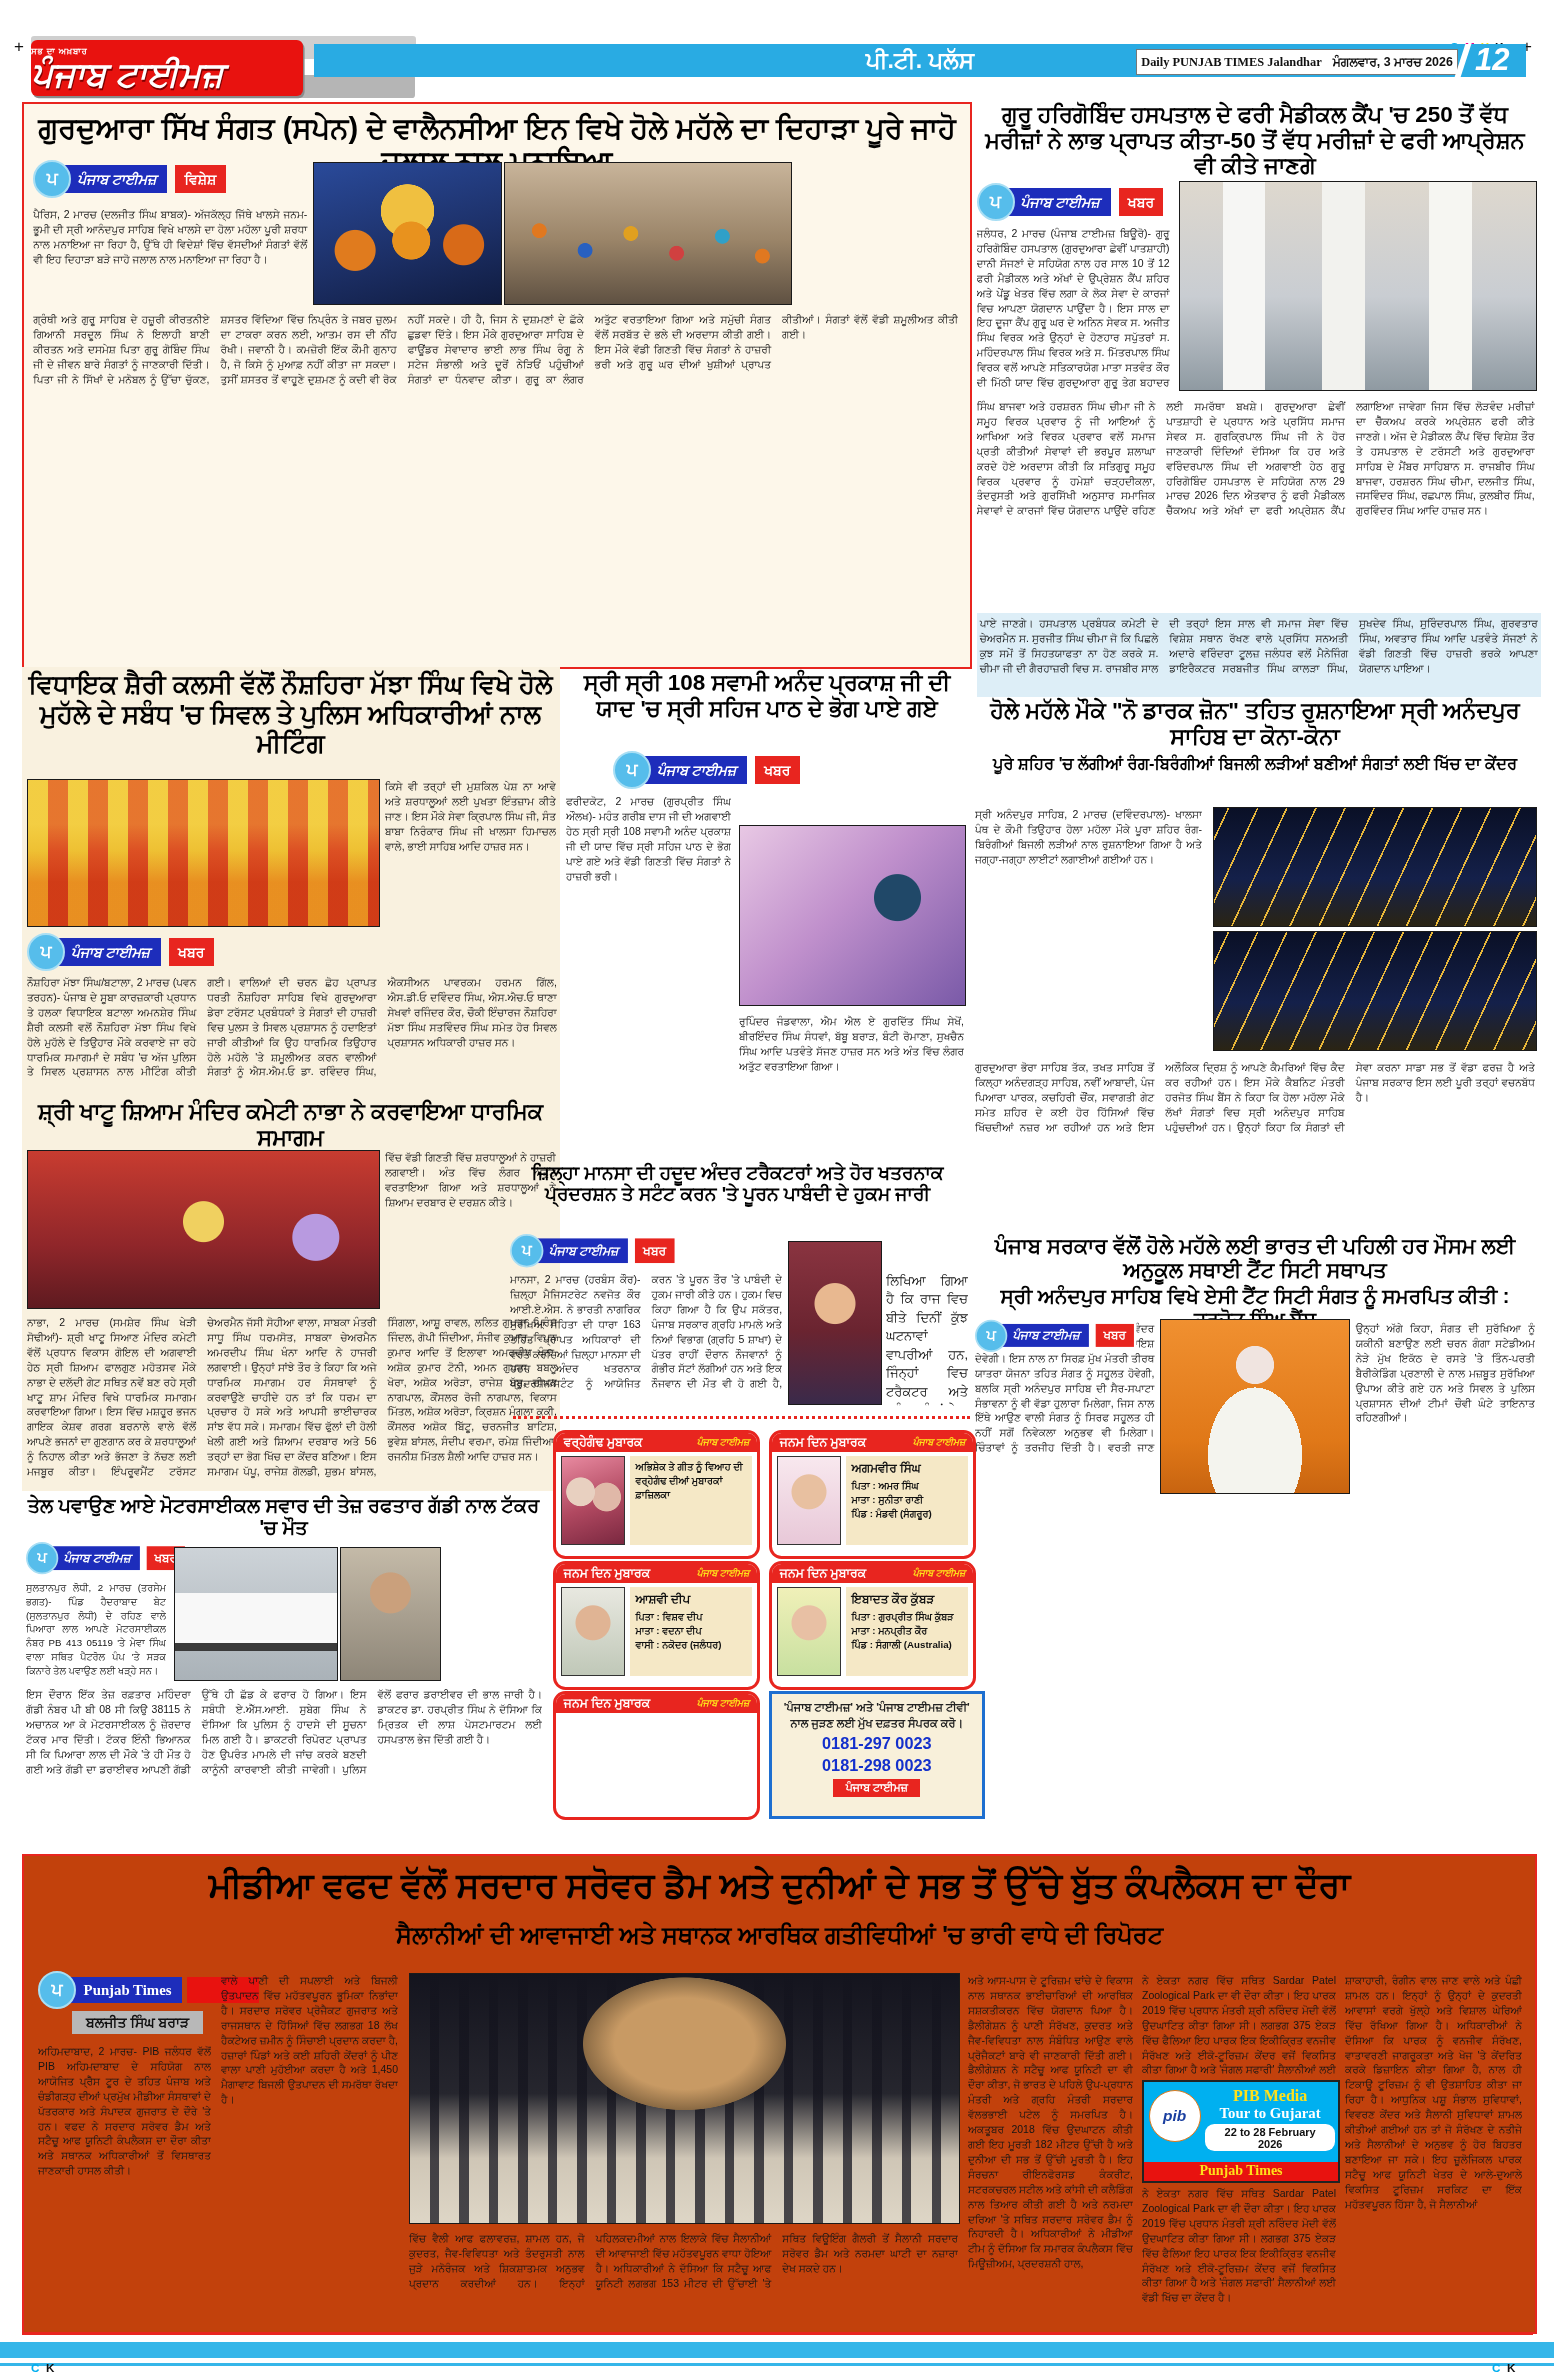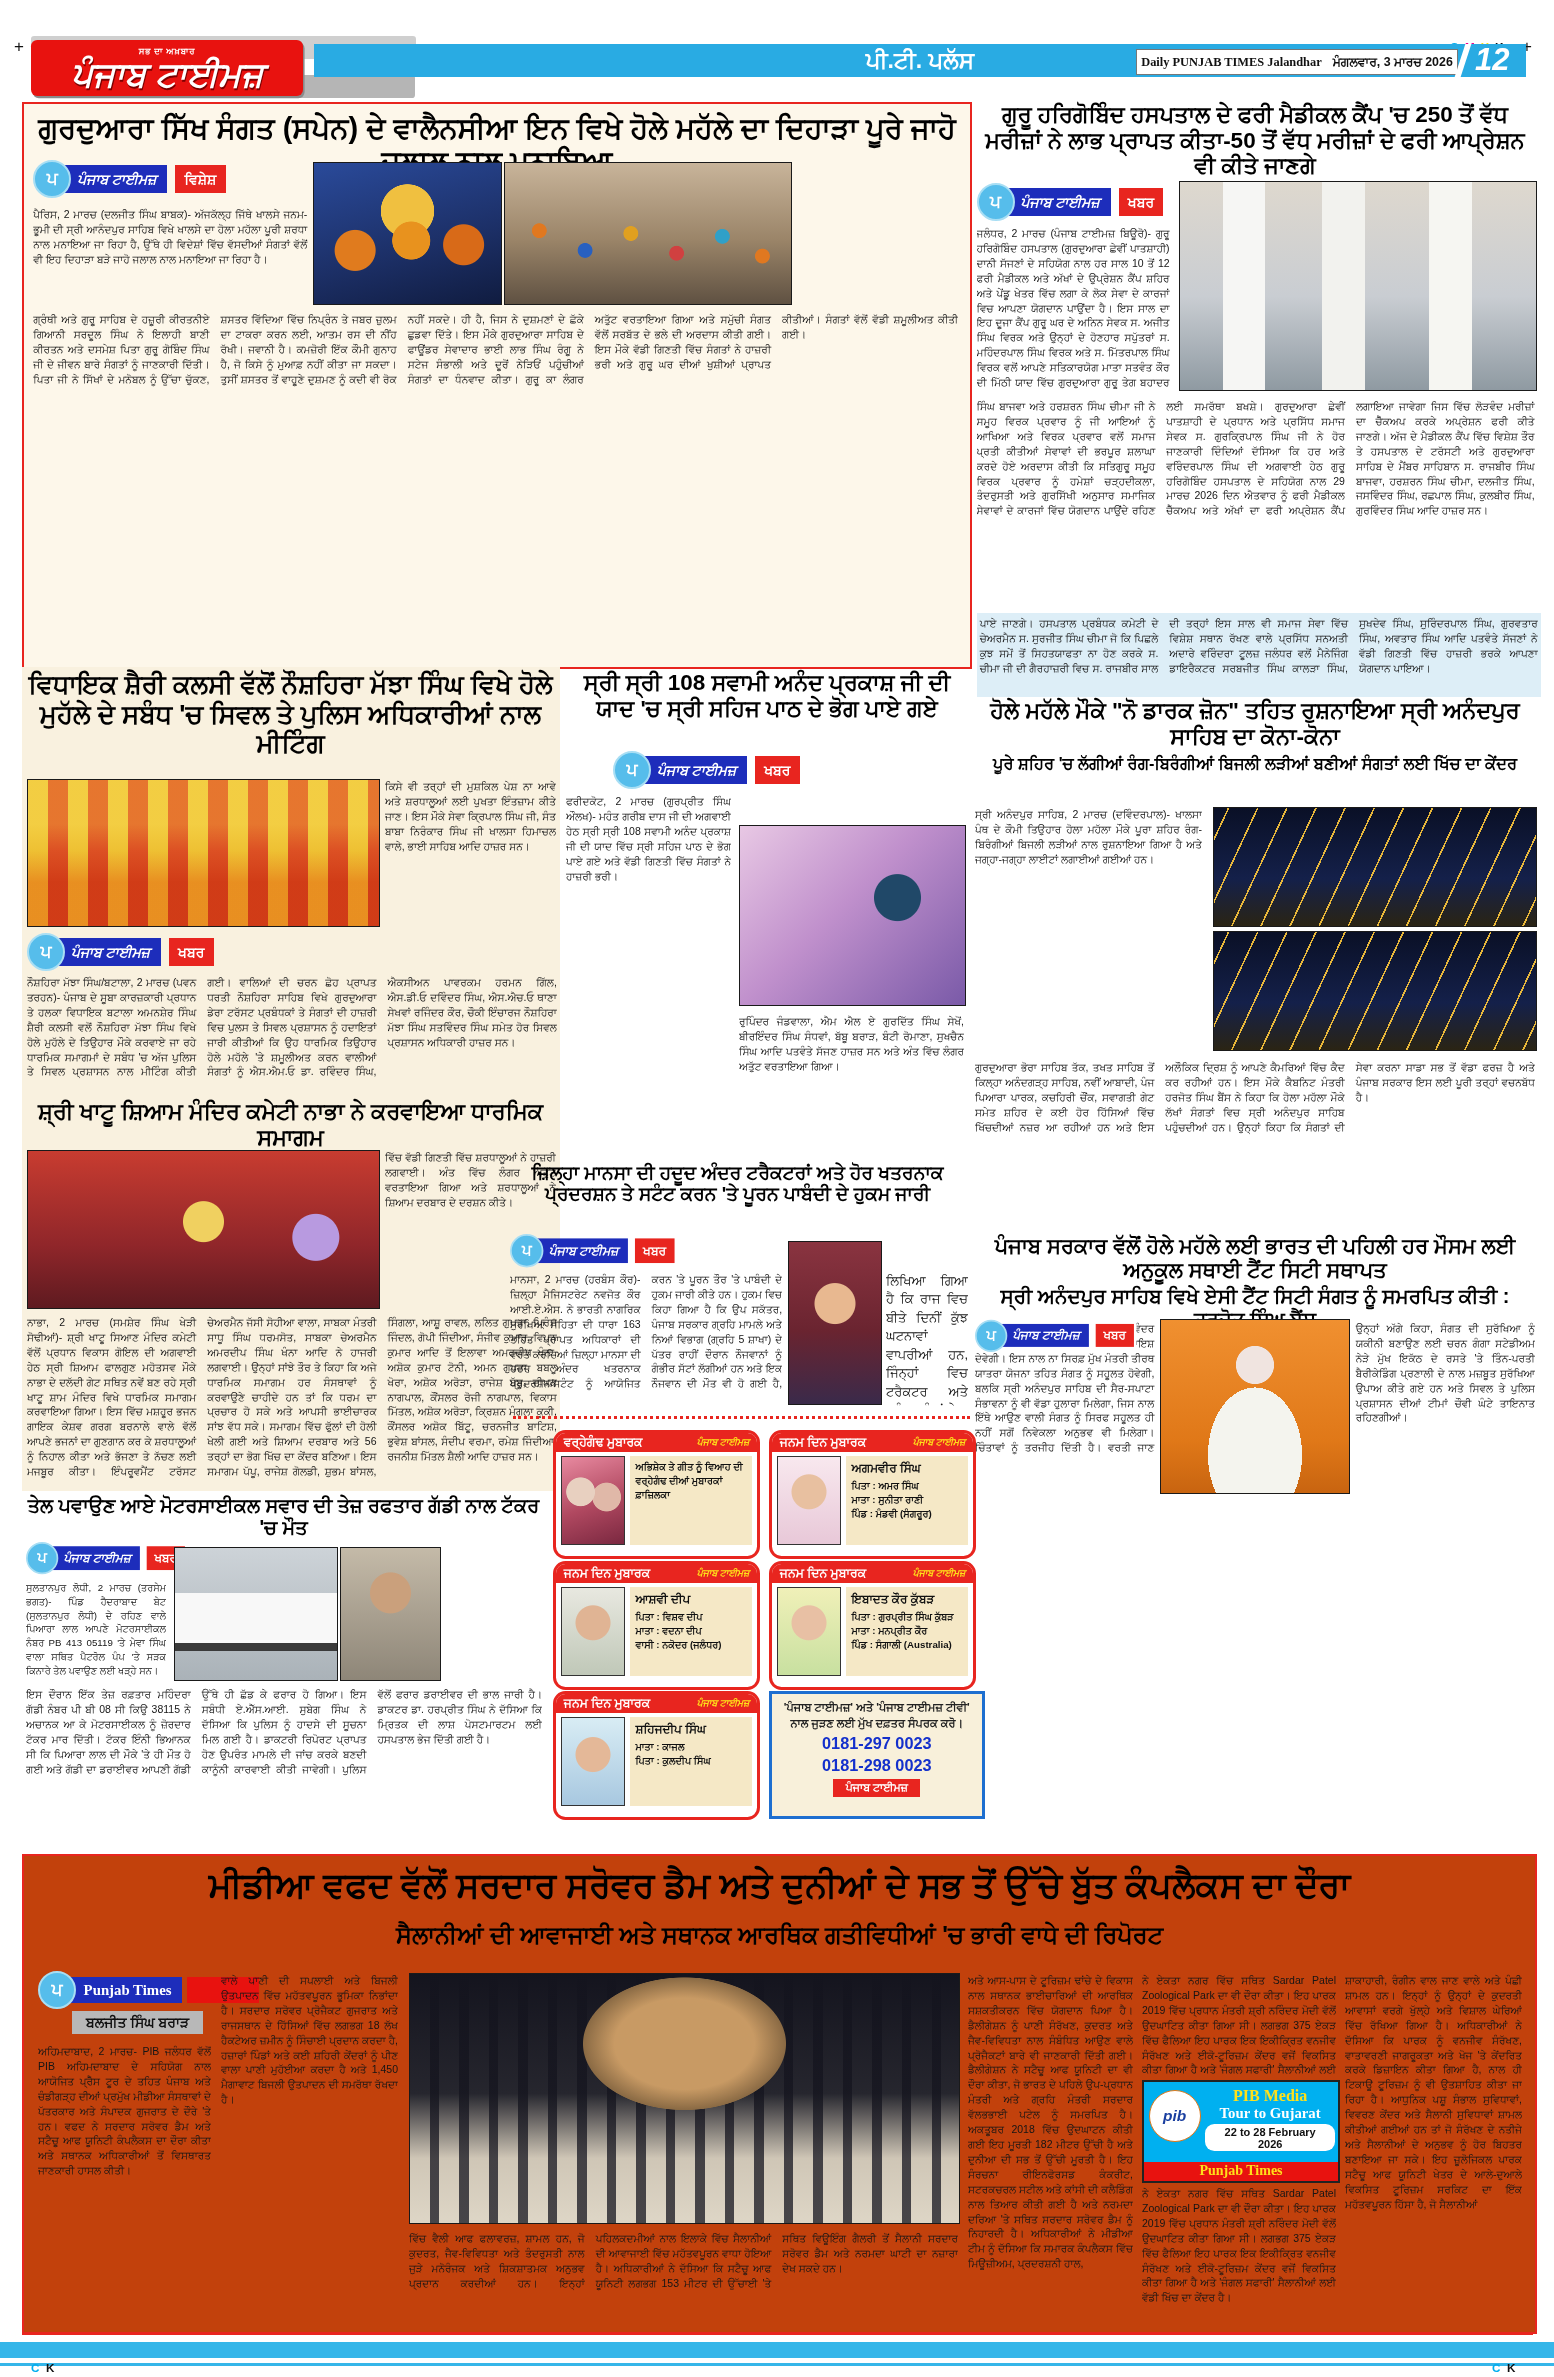--- a/index.html
+++ b/index.html
@@ -11,21 +11,21 @@
   .c2{column-count:2}.c3{column-count:3}.c5{column-count:5}
   .txt{text-align:justify;font-size:10.5px;line-height:1.42;color:#151515;font-weight:500;}
   
   .mark{font-size:11.7px;font-weight:700;letter-spacing:1.6px;}
   .mc{color:#00aeef}.mm{color:#ec008c}.my{color:#f7e017}.mk{color:#111}
   .cross{color:#111;font-size:17px;font-weight:400}
   
   .gray1{background:#b5b5b5;border-radius:3.1px}
   .gray2{background:#cfcfcf;border-radius:3.1px}
   .mast{background:#e8120f;border-radius:6.2px;box-shadow:1.6px 2.3px 0 #8a8a8a;
-        display:flex;flex-direction:column;align-items:center;justify-content:center;color:#fff;}
+        display:flex;flex-direction:column;align-items:flex-start;justify-content:center;color:#fff;}
   .mast .tag{font-size:8.5px;font-weight:700;letter-spacing:0.8px;}
   .mast .nm{font-size:34px;font-weight:800;font-style:italic;text-shadow:0.8px 1.6px 0 #7a0000;line-height:1.0;}
   .bluebar{background:#29abe3;}
   .ptplus{color:#fff;font-weight:800;font-size:23px;text-align:center;}
   .edbox{background:#fff;border:0.8px solid #777;display:flex;align-items:center;justify-content:center;gap:11px;}
   .edbox .en{font-family:"Liberation Serif","DejaVu Serif",serif;font-weight:700;font-size:12.4px;}
   .edbox .dt{font-weight:700;font-size:12.4px;}
   .pgnum{color:#fff;font-weight:800;font-size:31px;font-style:italic;}
   
   .badge{display:flex;align-items:center;}
@@ -315,28 +315,20 @@
         <div>ਮਾਤਾ : ਮਨਪ੍ਰੀਤ ਕੌਰ</div>
         <div>ਪਿੰਡ : ਸੰਗਾਲੀ (Australia)</div>
         </div>
     </div>
   </div>
   <div class="abs bbox" style="left:553px;top:1691px;width:201px;height:123px">
     <div class="bhead">
         <span>ਜਨਮ ਦਿਨ ਮੁਬਾਰਕ</span>
         <span class="bbrand">ਪੰਜਾਬ ਟਾਈਮਜ਼</span>
       </div>
-    <div class="bbody">
-      <div class="bphoto ph-kid4"></div>
-      <div class="binfo">
-          <div class="bname">ਸ਼ਹਿਜਦੀਪ ਸਿੰਘ</div>
-        <div>ਮਾਤਾ : ਕਾਜਲ</div>
-        <div>ਪਿਤਾ : ਕੁਲਦੀਪ ਸਿੰਘ</div>
-        </div>
-    </div>
   </div>
   <div class="abs contactbox" style="left:769px;top:1691px;width:194px;height:110px">
     <div class="cl">'ਪੰਜਾਬ ਟਾਈਮਜ਼' ਅਤੇ 'ਪੰਜਾਬ ਟਾਈਮਜ਼ ਟੀਵੀ' ਨਾਲ ਜੁੜਣ ਲਈ ਮੁੱਖ ਦਫ਼ਤਰ ਸੰਪਰਕ ਕਰੋ।</div>
     <div class="cp">0181-297 0023</div>
     <div class="cp">0181-298 0023</div>
     <div class="chip">ਪੰਜਾਬ ਟਾਈਮਜ਼</div>
   </div>
 
   <div class="abs" style="left:22px;top:1854px;width:1511px;height:476px;border:2.3px solid #e8251f;background:#c2410c">
     <div class="hl" style="margin:9.3px 15.5px 0;font-size:35px">ਮੀਡੀਆ ਵਫਦ ਵੱਲੋਂ ਸਰਦਾਰ ਸਰੋਵਰ ਡੈਮ ਅਤੇ ਦੁਨੀਆਂ ਦੇ ਸਭ ਤੋਂ ਉੱਚੇ ਬੁੱਤ ਕੰਪਲੈਕਸ ਦਾ ਦੌਰਾ</div>

